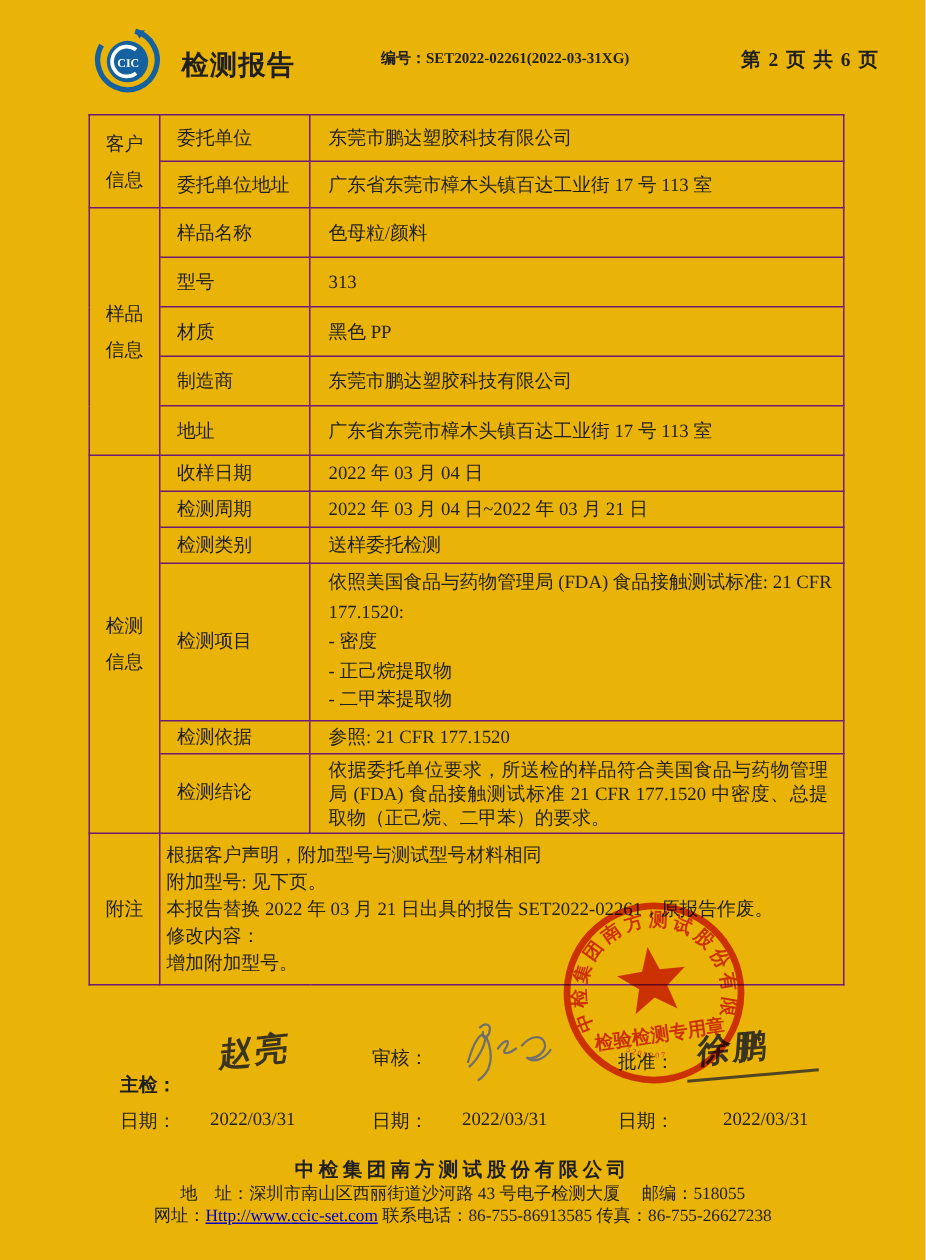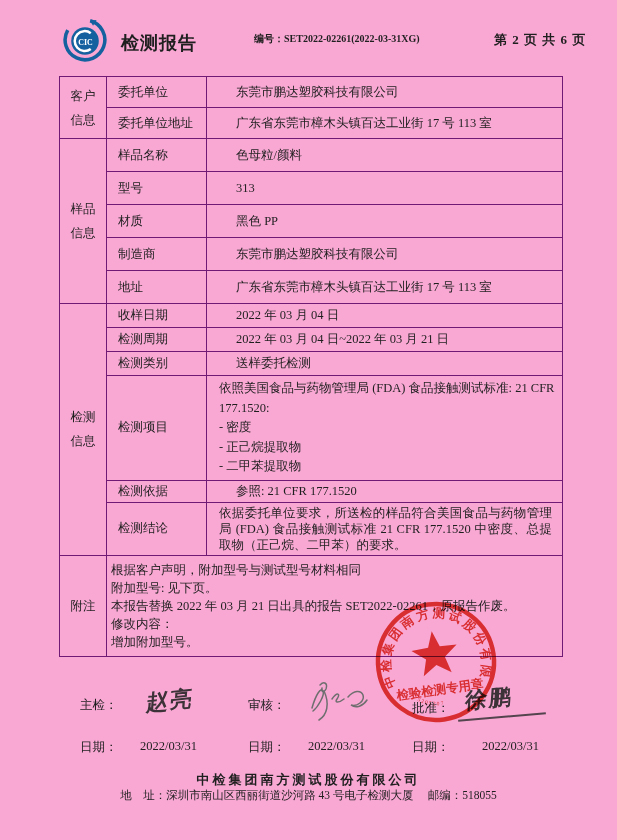--- a/index.html
+++ b/index.html
@@ -1,32 +1,32 @@
 <!DOCTYPE html>
 <html><head>
 <meta charset="utf-8">
 <style>
   * { margin:0; padding:0; box-sizing:border-box; }
   html,body { background:#e8e8e8; }
   .page {
-    position:relative; width:617px; height:840px; background:#f9a8d4;
+    position:relative; width:617px; height:840px; background:#eab308;
     font-family:"Liberation Serif","DejaVu Serif",serif; color:#1f1f1f;
     overflow:hidden; margin:0 auto;
   }
   
   .logo { position:absolute; left:62px; top:17px; }
   .hdr-title { position:absolute; left:121px; top:31px; font-size:18px; font-weight:bold; letter-spacing:1px; }
   .hdr-no { position:absolute; left:226px; top:32px; font-size:10px; font-weight:bold;padding-left:28px; }
   .hdr-page { position:absolute; left:494px; top:31px; font-size:13px; font-weight:bold; letter-spacing:1px; }
   
   table.report { position:absolute; left:59px; top:76px; border-collapse:collapse; table-layout:fixed; width:503px; }
   table.report td { border:1px solid #701a75; font-size:12.5px; vertical-align:middle; }
   td.sec { text-align:center; line-height:24px; }
   td.lbl { padding-left:11px; }
-  td.val { padding-left:29px; }
+  td.val { padding-left:12px; }
   .row-c td { height:31px; }
   .row-s td { height:33px; }
   .row-t td { height:24px; }
   td.project { line-height:19.6px; padding:3px 6px 3px 12px; vertical-align:middle; }
   td.basis { height:22px; }
   td.conclusion { line-height:16px; padding:2px 10px 2px 12px; text-align:justify; font-size:12.3px; }
   td.notes { line-height:18px; padding:5px 6px 5px 4px; vertical-align:top;margin-top:16px; }
   
   .sig-label { position:absolute; font-size:12.5px; }
   .sig-text { position:absolute; font-size:22px; font-weight:bold; color:#222;
@@ -146,21 +146,21 @@
         <div>根据客户声明，附加型号与测试型号材料相同</div>
         <div>附加型号: 见下页。</div>
         <div>本报告替换 2022 年 03 月 21 日出具的报告 SET2022-02261，原报告作废。</div>
         <div>修改内容：</div>
         <div>增加附加型号。</div>
       </td>
     </tr>
   </tbody>
     </table>
 
-  <div class="sig-label" style="left:80px; top:697px;">主检：</div>
+  <div class="sig-label" style="left:80px; top:715px;font-weight:bold;">主检：</div>
   <div class="sig-text" style="left:146px; top:686px;">赵亮</div>
   <div class="sig-label" style="left:248px; top:697px;">审核：</div>
   <svg style="position:absolute; left:300px; top:678px;" width="80" height="45" viewBox="0 0 80 45">
     <g fill="none" stroke="#6f6f6f" stroke-width="1.5" stroke-linecap="round">
       <path d="M12,30 C16,16 21,9 23,13 C25,17 18,29 13,33"></path>
       <path d="M20,7 C24,3 28,5 26,11 C24,15 21,14 22,10"></path>
       <path d="M24,13 C30,26 27,37 19,42"></path>
       <path d="M32,21 C37,14 41,15 37,21 C34,25 39,25 44,21"></path>
       <path d="M48,19 C54,12 61,12 63,17 C65,23 57,29 51,27 C56,31 63,28 67,22"></path>
     </g>
@@ -187,14 +187,17 @@
       <textPath href="#ringPath" startOffset="2" textLength="212">中检集团南方测试股份有限公司</textPath>
     </text>
     <text x="70" y="102" text-anchor="middle" fill="#dd382c" font-size="12.5" font-weight="bold" font-family="Liberation Serif, serif">检验检测专用章</text>
     <text fill="#dd382c" font-size="5.5" font-family="Liberation Serif, serif">
       <textPath href="#serialPath" startOffset="8">5 2 0 5 2 0 7</textPath>
     </text>
   </svg>
 
   <div class="footer f-company">中检集团南方测试股份有限公司</div>
   <div class="footer f-address">地　址：深圳市南山区西丽街道沙河路 43 号电子检测大厦　 邮编：518055</div>
+  <div class="footer f-web">
+    <span>网址：</span><a href="#">Http://www.ccic-set.com</a><span> 联系电话：86-755-86913585 传真：86-755-26627238</span>
+  </div>
 
 </div>
 
 </body></html>

